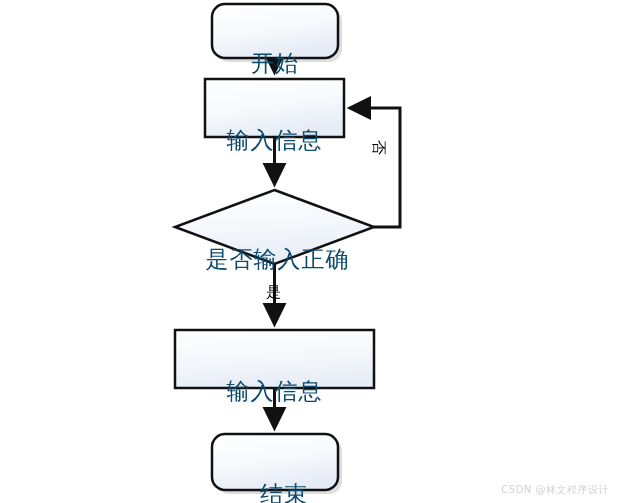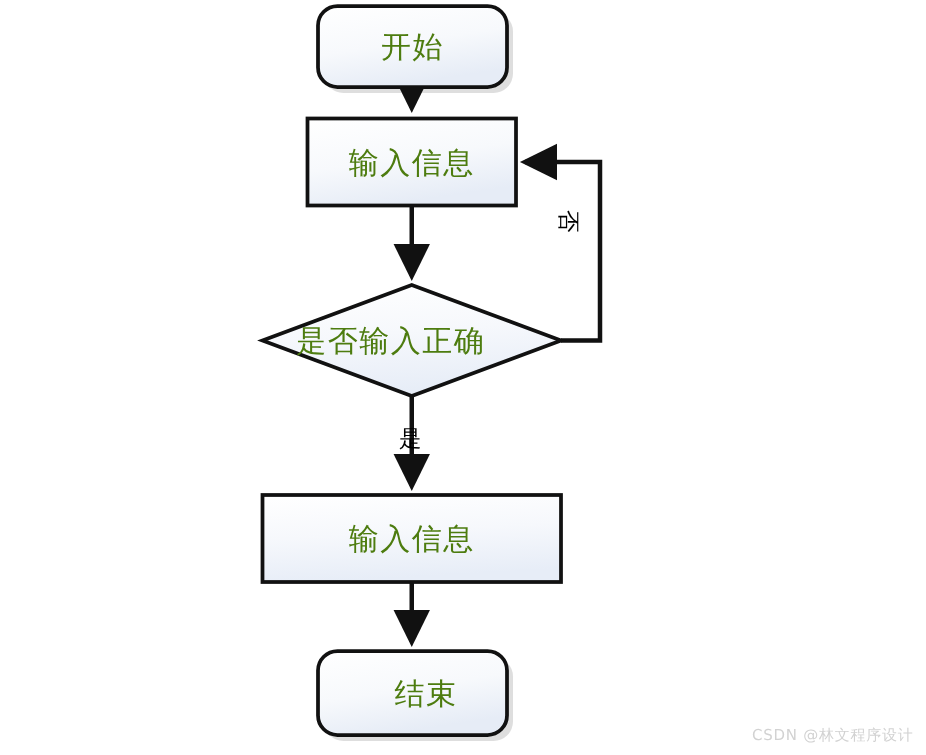--- a/index.html
+++ b/index.html
@@ -19,25 +19,26 @@
     left: 0;
     top: 0;
     width: 617px;
     height: 503px;
   }
   .node-label {
     position: absolute;
     display: flex;
     align-items: center;
     justify-content: center;
-    color: #4d7c0f;
-    font-size: 20px;
+    color: #0c4a6e;
+    font-size: 23px;
     letter-spacing: 1px;
     white-space: nowrap;
     pointer-events: none;
+    margin-top: 32px;
   }
   .edge-label {
     position: absolute;
     color: #000000;
     font-size: 15px;
     white-space: nowrap;
     line-height: 1;
   }
   #label-no {
     left: 386px;
@@ -54,21 +55,21 @@
     right: 8px;
     bottom: 6px;
     font-size: 10px;
     color: #d2d2d2;
     letter-spacing: 0.5px;
     white-space: nowrap;
     text-align: center;
   }
   #label-start   { left: 212px; top: 4px;   width: 126px; height: 54px; }
   #label-input   { left: 205px; top: 79px;  width: 139px; height: 58px; }
-  #label-decide  { left: 161px; top: 190px; width: 199px; height: 74px; }
+  #label-decide  { left: 178px; top: 190px; width: 199px; height: 74px; }
   #label-success { left: 175px; top: 330px; width: 199px; height: 58px; }
   #label-end     { left: 212px; top: 434px; width: 144px; height: 56px; }
 </style>
 </head>
 <body>
 
 <svg id="canvas" viewBox="0 0 617 503">
   <defs>
     <linearGradient id="nodeFill" x1="0" y1="0" x2="0.35" y2="1">
       <stop offset="0%" stop-color="#ffffff"></stop>

